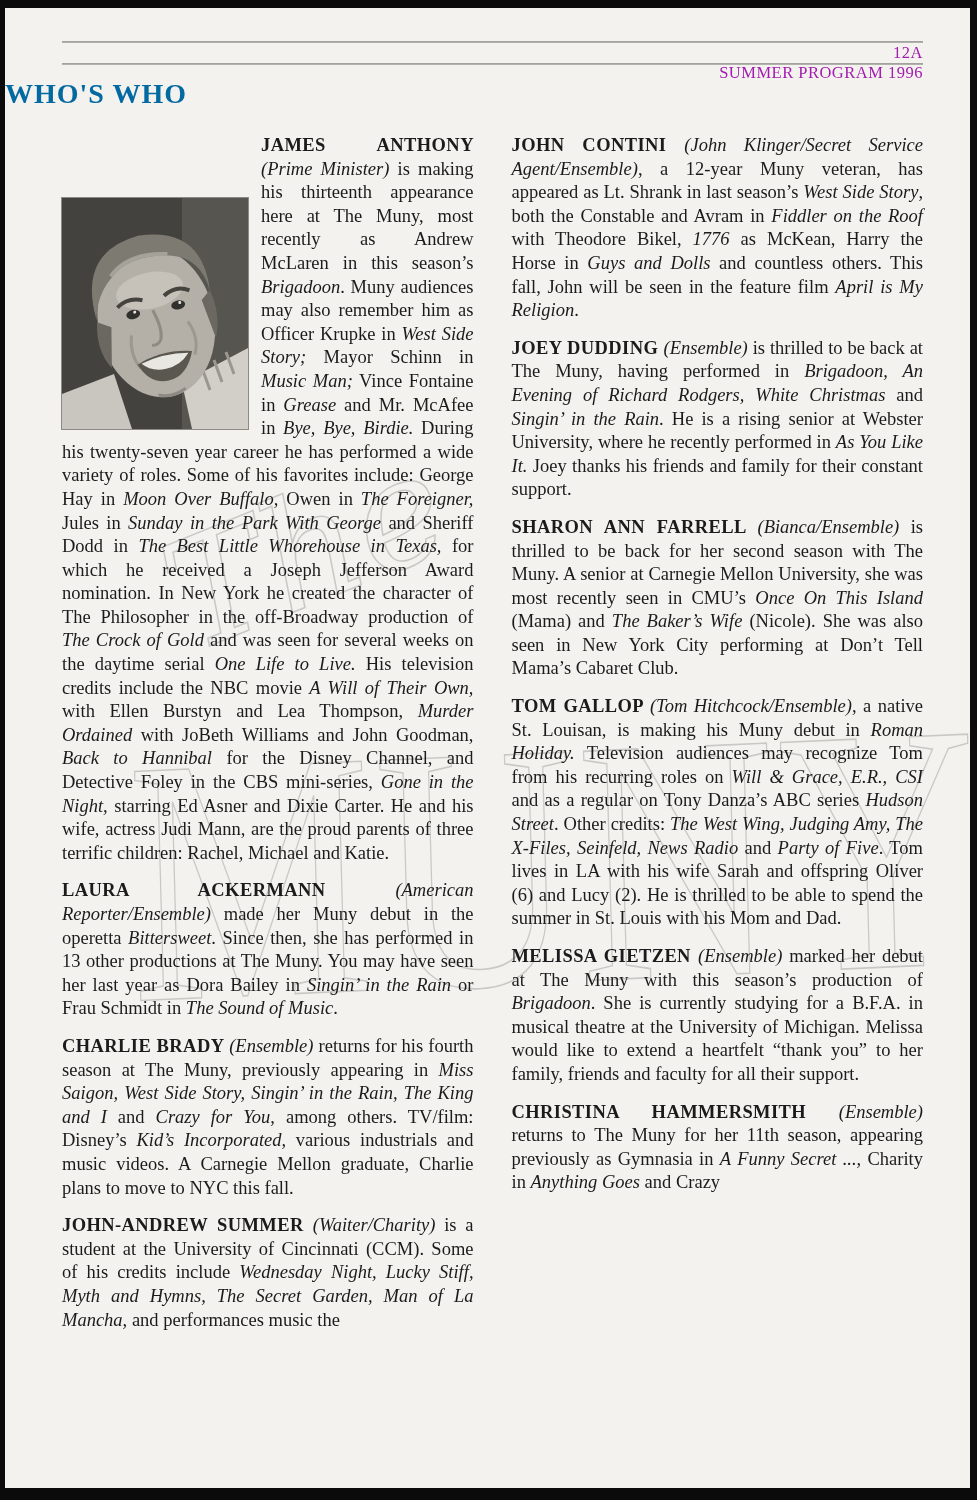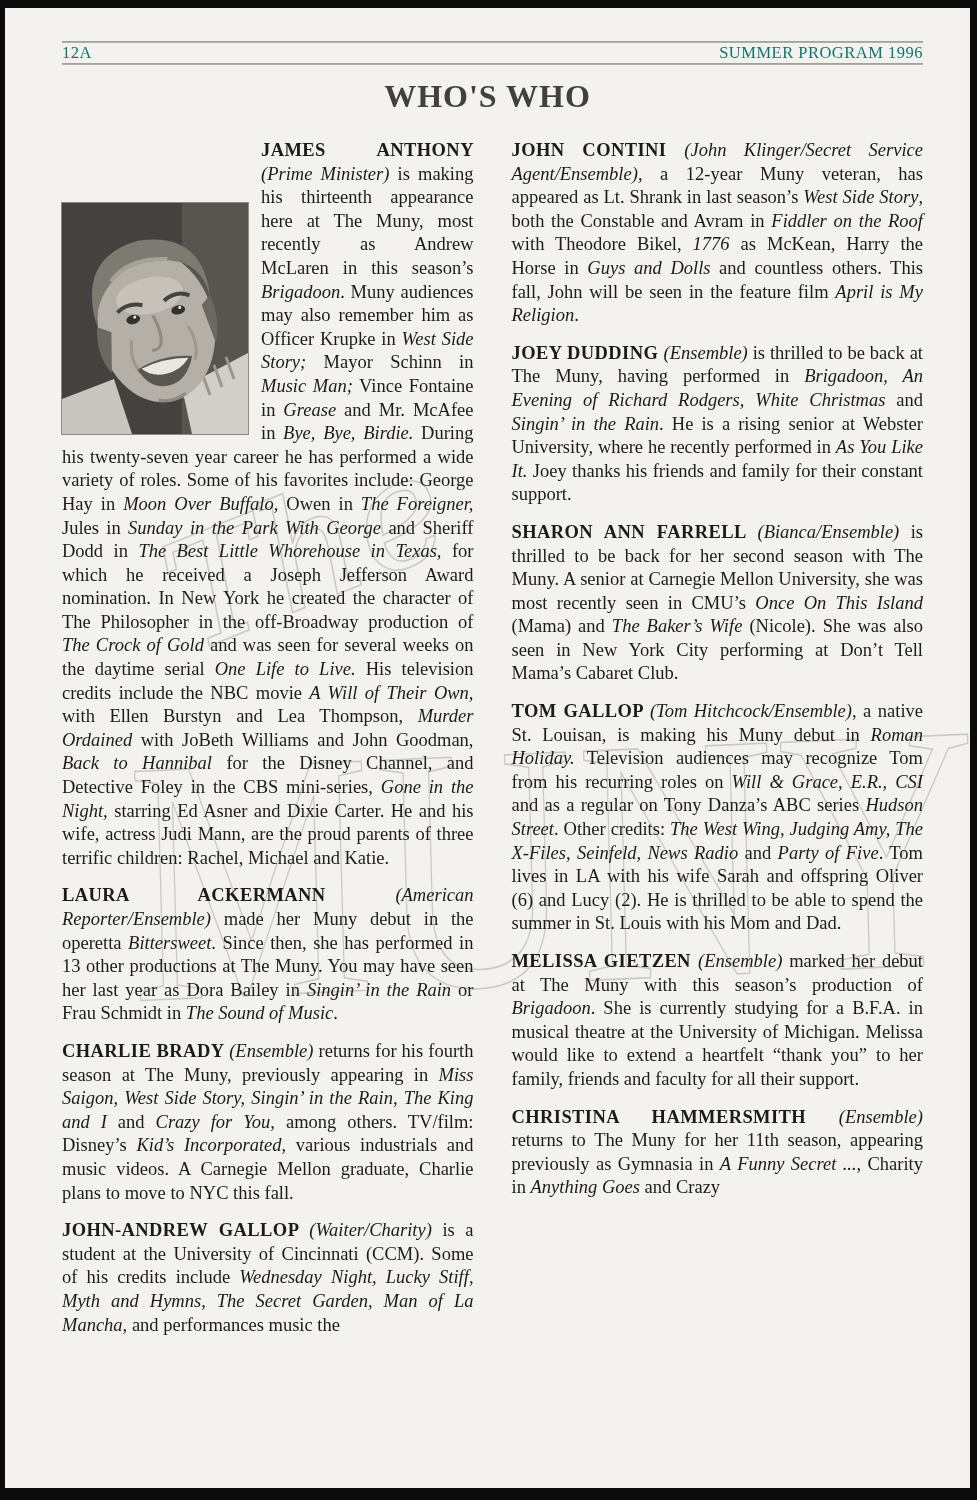--- a/index.html
+++ b/index.html
@@ -12,28 +12,27 @@
     border-left:5px solid #0b0b0b;
     border-right:7px solid #0b0b0b;
     border-bottom:12px solid #0b0b0b;
     overflow:hidden;
     font-family:"Liberation Serif","DejaVu Serif",serif;
     color:#1b1b1b;
   }
   .hrule{height:2px;background:linear-gradient(#9a9a96,#b9b9b4);margin:0 47px 0 57px;}
   .rule-top{margin-top:33px;}
   .masthead{
-    display:flex;justify-content:space-between;align-items:flex-start;
+    display:flex;justify-content:space-between;align-items:flex-end;
     margin:0 47px 0 57px;height:20px;
-    font-size:16.5px;letter-spacing:0.5px;color:#0f766e;
+    font-size:16.5px;letter-spacing:0.5px;color:#a21caf;flex-direction:column;
   }
   .page-title{
-    text-align:center;
-    font-size:32px;font-weight:700;letter-spacing:1px;
-    margin:13px 0 0 0;color:#404040;
+    font-size:28px;font-weight:700;letter-spacing:1px;
+    margin:13px 0 0 0;color:#0369a1;
   }
   .columns{
     position:relative;z-index:1;
     display:flex;gap:38px;
     padding:24px 47px 0 57px;
   }
   .col{width:422px;font-size:18.5px;line-height:23.6px;text-align:justify;}
   .bio{margin:0 0 14px 0;}
   .s-b{font-weight:700;letter-spacing:0.4px;}
   .s-i{font-style:italic;}
@@ -113,21 +112,21 @@
             <path d="M124,130 Q132,148 124,164" stroke="#9c988f" stroke-width="3" fill="none"></path>
             <path d="M66,162 Q93,152 122,160 Q112,184 93,184 Q74,184 66,162 Z" fill="#5a574f"></path>
             <path d="M70,162 Q93,156 118,161 Q108,172 93,172 Q78,172 70,162 Z" fill="#e9e7e1"></path>
             <path d="M80,196 Q93,202 108,195" stroke="#8f8b83" stroke-width="3" fill="none"></path>
           </g>
         </svg>
           </span><span><span class="s-b">JAMES ANTHONY </span><span class="s-i">(Prime Minister)</span><span>  is making his thirteenth appearance here at The Muny, most recently as Andrew McLaren in this season’s </span><span class="s-i">Brigadoon</span><span>.  Muny audiences may also remember him as Officer Krupke in </span><span class="s-i">West Side Story;</span><span> Mayor Schinn in </span><span class="s-i">Music Man;</span><span> Vince Fontaine in </span><span class="s-i">Grease</span><span> and Mr. McAfee in </span><span class="s-i">Bye, Bye, Birdie.</span><span> During his twenty-seven year career he has performed a wide variety of roles. Some of his favorites include: George Hay in </span><span class="s-i">Moon Over Buffalo,</span><span> Owen in </span><span class="s-i">The Foreigner,</span><span> Jules in </span><span class="s-i">Sunday in the Park With George</span><span> and Sheriff Dodd in </span><span class="s-i">The Best Little Whorehouse in Texas,</span><span> for which he received a Joseph Jefferson Award nomination. In New York he created the character of The Philosopher in the off-Broadway production of </span><span class="s-i">The Crock of Gold</span><span> and was seen for several weeks on the daytime serial </span><span class="s-i">One Life to Live.</span><span> His television credits include the NBC movie </span><span class="s-i">A Will of Their Own,</span><span> with Ellen Burstyn and Lea Thompson, </span><span class="s-i">Murder Ordained</span><span> with JoBeth Williams and John Goodman, </span><span class="s-i">Back to Hannibal</span><span> for the Disney Channel, and Detective Foley in the CBS mini-series, </span><span class="s-i">Gone in the Night,</span><span> starring Ed Asner and Dixie Carter. He and his wife, actress Judi Mann, are the proud parents of three terrific children: Rachel, Michael and Katie.</span></span>
       </p>
       <p class="bio"><span><span class="s-b">LAURA ACKERMANN </span><span class="s-i">(American Reporter/Ensemble)</span><span>  made her Muny debut in the operetta </span><span class="s-i">Bittersweet</span><span>. Since then, she has performed in 13 other productions at The Muny. You may have seen her last year as Dora Bailey in </span><span class="s-i">Singin’ in the Rain</span><span> or Frau Schmidt in </span><span class="s-i">The Sound of Music</span><span>.</span></span></p>
       <p class="bio"><span><span class="s-b">CHARLIE BRADY </span><span class="s-i">(Ensemble)</span><span> returns for his fourth season at The Muny, previously appearing in </span><span class="s-i">Miss Saigon, West Side Story, Singin’ in the Rain, The King and I</span><span> and </span><span class="s-i">Crazy for You,</span><span> among others. TV/film: Disney’s </span><span class="s-i">Kid’s Incorporated,</span><span> various industrials and music videos. A Carnegie Mellon graduate, Charlie plans to move to NYC this fall.</span></span></p>
-      <p class="bio"><span><span class="s-b">JOHN-ANDREW GALLOP </span><span class="s-i">(Waiter/Charity)</span><span> is a student at the University of Cincinnati (CCM). Some of his credits include </span><span class="s-i">Wednesday Night, Lucky Stiff, Myth and Hymns, The Secret Garden, Man of La Mancha,</span><span> and performances music the</span></span></p>
+      <p class="bio"><span><span class="s-b">JOHN-ANDREW SUMMER </span><span class="s-i">(Waiter/Charity)</span><span> is a student at the University of Cincinnati (CCM). Some of his credits include </span><span class="s-i">Wednesday Night, Lucky Stiff, Myth and Hymns, The Secret Garden, Man of La Mancha,</span><span> and performances music the</span></span></p>
     </div>
 
     <div class="col">
       <p class="bio"><span><span class="s-b">JOHN CONTINI </span><span class="s-i">(John Klinger/Secret Service Agent/Ensemble)</span><span>, a 12-year Muny veteran, has appeared as Lt. Shrank in last season’s </span><span class="s-i">West Side Story</span><span>, both the Constable and Avram in </span><span class="s-i">Fiddler on the Roof</span><span> with Theodore Bikel, </span><span class="s-i">1776</span><span> as McKean, Harry the Horse in </span><span class="s-i">Guys and Dolls</span><span> and countless others. This fall, John will be seen in the feature film </span><span class="s-i">April is My Religion</span><span>.</span></span></p>
       <p class="bio"><span><span class="s-b">JOEY DUDDING </span><span class="s-i">(Ensemble)</span><span> is thrilled to be back at The Muny, having performed in </span><span class="s-i">Brigadoon, An Evening of Richard Rodgers, White Christmas</span><span> and </span><span class="s-i">Singin’ in the Rain</span><span>. He is a rising senior at Webster University, where he recently performed in </span><span class="s-i">As You Like It.</span><span> Joey thanks his friends and family for their constant support.</span></span></p>
       <p class="bio"><span><span class="s-b">SHARON ANN FARRELL </span><span class="s-i">(Bianca/Ensemble)</span><span> is thrilled to be back for her second season with The Muny. A senior at Carnegie Mellon University, she was most recently seen in CMU’s </span><span class="s-i">Once On This Island</span><span> (Mama) and </span><span class="s-i">The Baker’s Wife</span><span> (Nicole). She was also seen in New York City performing at Don’t Tell Mama’s Cabaret Club.</span></span></p>
       <p class="bio"><span><span class="s-b">TOM GALLOP </span><span class="s-i">(Tom Hitchcock/Ensemble)</span><span>, a native  St. Louisan, is making his Muny debut in </span><span class="s-i">Roman Holiday.</span><span>  Television audiences may recognize Tom from his recurring roles on </span><span class="s-i">Will &amp; Grace, E.R., CSI</span><span> and as a regular on Tony Danza’s ABC series </span><span class="s-i">Hudson Street</span><span>. Other credits: </span><span class="s-i">The West Wing, Judging Amy, The X-Files, Seinfeld, News Radio</span><span> and </span><span class="s-i">Party of Five</span><span>. Tom lives in LA with his wife Sarah and offspring Oliver (6) and Lucy (2).  He is thrilled to be able to spend the summer in St. Louis with his Mom and Dad.</span></span></p>
       <p class="bio"><span><span class="s-b">MELISSA GIETZEN </span><span class="s-i">(Ensemble)</span><span> marked her debut at The Muny with this season’s production of </span><span class="s-i">Brigadoon</span><span>. She is currently studying for a B.F.A. in musical theatre at the University of Michigan. Melissa would like to extend a heartfelt “thank you” to her family, friends and faculty for all their support.</span></span></p>
       <p class="bio"><span><span class="s-b">CHRISTINA HAMMERSMITH </span><span class="s-i">(Ensemble)</span><span> returns to The Muny for her 11th season, appearing previously as Gymnasia in </span><span class="s-i">A Funny Secret ...,</span><span> Charity in </span><span class="s-i">Anything Goes</span><span> and Crazy</span></span></p>
     </div>

